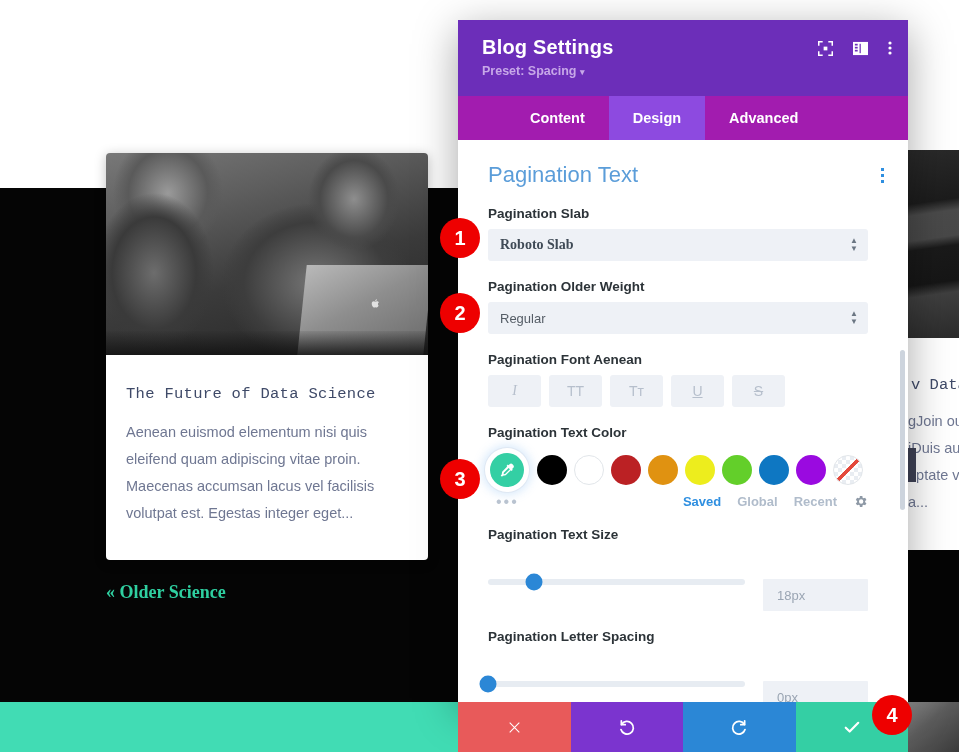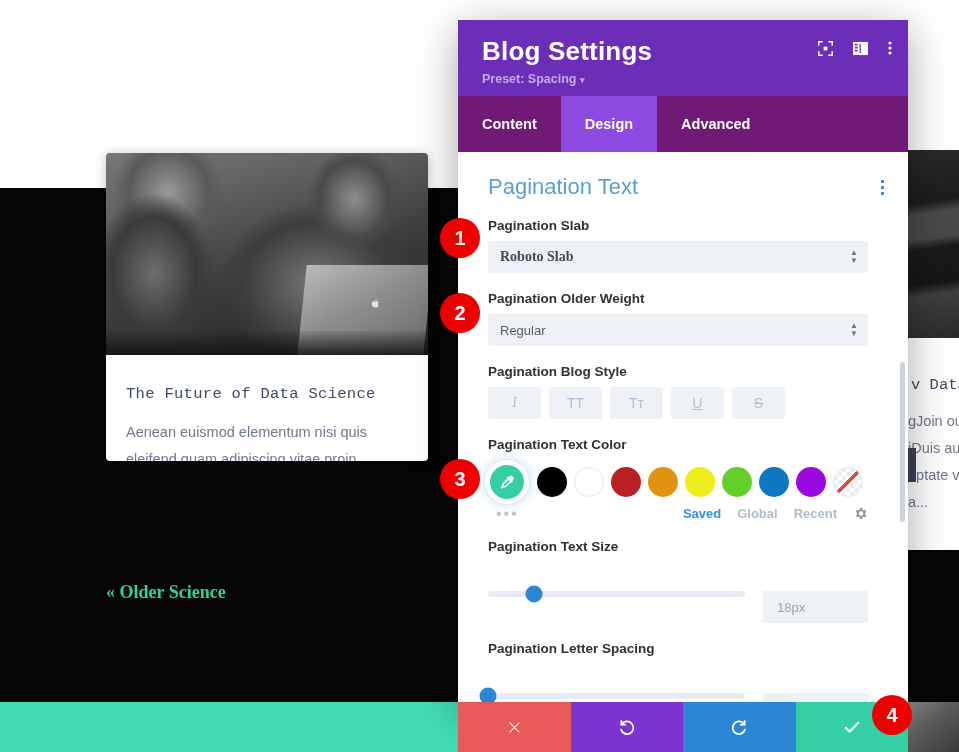--- a/index.html
+++ b/index.html
@@ -20,21 +20,21 @@
     position: absolute; left: 0; top: 188px; width: 959px; height: 514px;
     background: #050505;
   }
   .bg-teal-bar {
     position: absolute; left: 0; top: 702px; width: 959px; height: 50px;
     background: #41dcb4;
   }
 
   
   .blog-card {
-    position: absolute; left: 106px; top: 153px; width: 322px; height: 308px;
+    position: absolute; left: 106px; top: 153px; width: 322px; height: 407px;
     background: #ffffff; border-radius: 4px; overflow: hidden;
     box-shadow: 0 2px 12px rgba(0,0,0,.25);
   }
   .blog-photo {
     position: absolute; left: 0; top: 0; width: 322px; height: 202px;
     background:
       radial-gradient(ellipse 60px 80px at 48px 120px, #6d6d6d 0%, #3a3a3a 70%, rgba(0,0,0,0) 100%),
       radial-gradient(ellipse 55px 60px at 62px 40px, #9a9a9a 0%, #5a5a5a 72%, rgba(0,0,0,0) 100%),
       radial-gradient(ellipse 46px 52px at 248px 46px, #8e8e8e 0%, #4a4a4a 74%, rgba(0,0,0,0) 100%),
       radial-gradient(ellipse 95px 80px at 210px 130px, #767676 0%, #3d3d3d 76%, rgba(0,0,0,0) 100%),
@@ -107,32 +107,32 @@
     position: absolute; left: 458px; top: 20px; width: 450px; height: 682px;
     background: #ffffff;
     box-shadow: 0 10px 40px rgba(0,0,0,.35);
     overflow: hidden;
   }
   .modal-header {
     position: relative; height: 76px; background: #6c2eb9;
     padding: 16px 20px 0 24px;
   }
   .modal-title {
-    font-size: 26px; font-weight: bold; color: #fff; letter-spacing: .2px;
+    font-size: 20px; font-weight: bold; color: #fff; letter-spacing: .2px;
   }
   .modal-preset {
     margin-top: 5px; font-size: 12.5px; font-weight: bold; color: #c7a8e8;
   }
   .modal-preset .caret { font-size: 9px; }
   .header-icons {
     position: absolute; right: 16px; top: 20px; display: flex; align-items: center; gap: 20px;
   }
   .header-icons .hicon { color: #fff; display: flex; align-items: center; cursor: pointer; }
 
-  .tabs { display: flex; height: 56px; background: #701a75; }
+  .tabs { display: flex; height: 44px; background: #a21caf; padding-left: 48px; }
   .tab {
     display: flex; align-items: center; padding: 0 24px;
     font-size: 14.5px; font-weight: bold; color: #ffffff; cursor: pointer;
   }
   .tab.active { background: #8d4ae0; }
 
   .panel-body { position: relative; height: 566px; background: #fff; padding: 0 0 0 0; }
   .section-head {
     display: flex; align-items: center; justify-content: space-between;
     padding: 22px 24px 0 30px;
@@ -352,21 +352,21 @@
         <div class="select-box">
           <span>Regular</span>
           <span class="select-arrows">
               <i>▲</i>
               <i>▼</i>
             </span>
         </div>
       </div>
 
       <div class="field">
-        <div class="field-label">Pagination Blog Style</div>
+        <div class="field-label">Pagination Font Aenean</div>
         <div class="style-row">
           <div class="style-btn i">I</div>
           <div class="style-btn">TT</div>
           <div class="style-btn">Tт</div>
           <div class="style-btn u">U</div>
           <div class="style-btn s">S</div>
         </div>
       </div>
 
       <div class="field">

